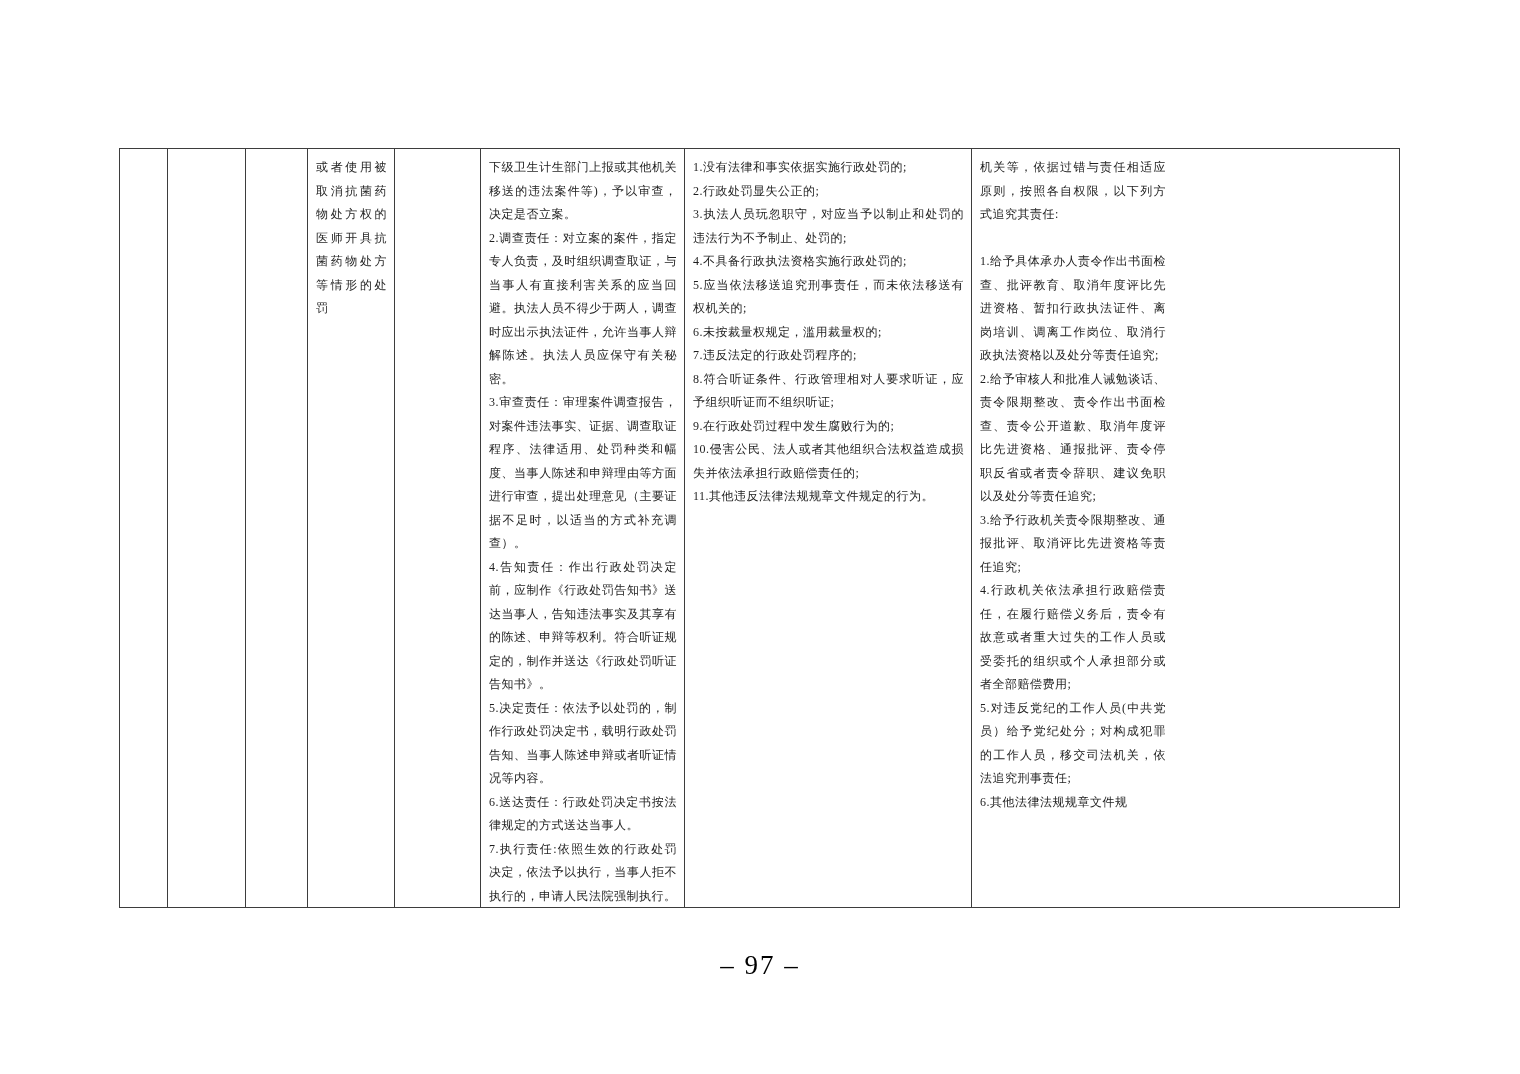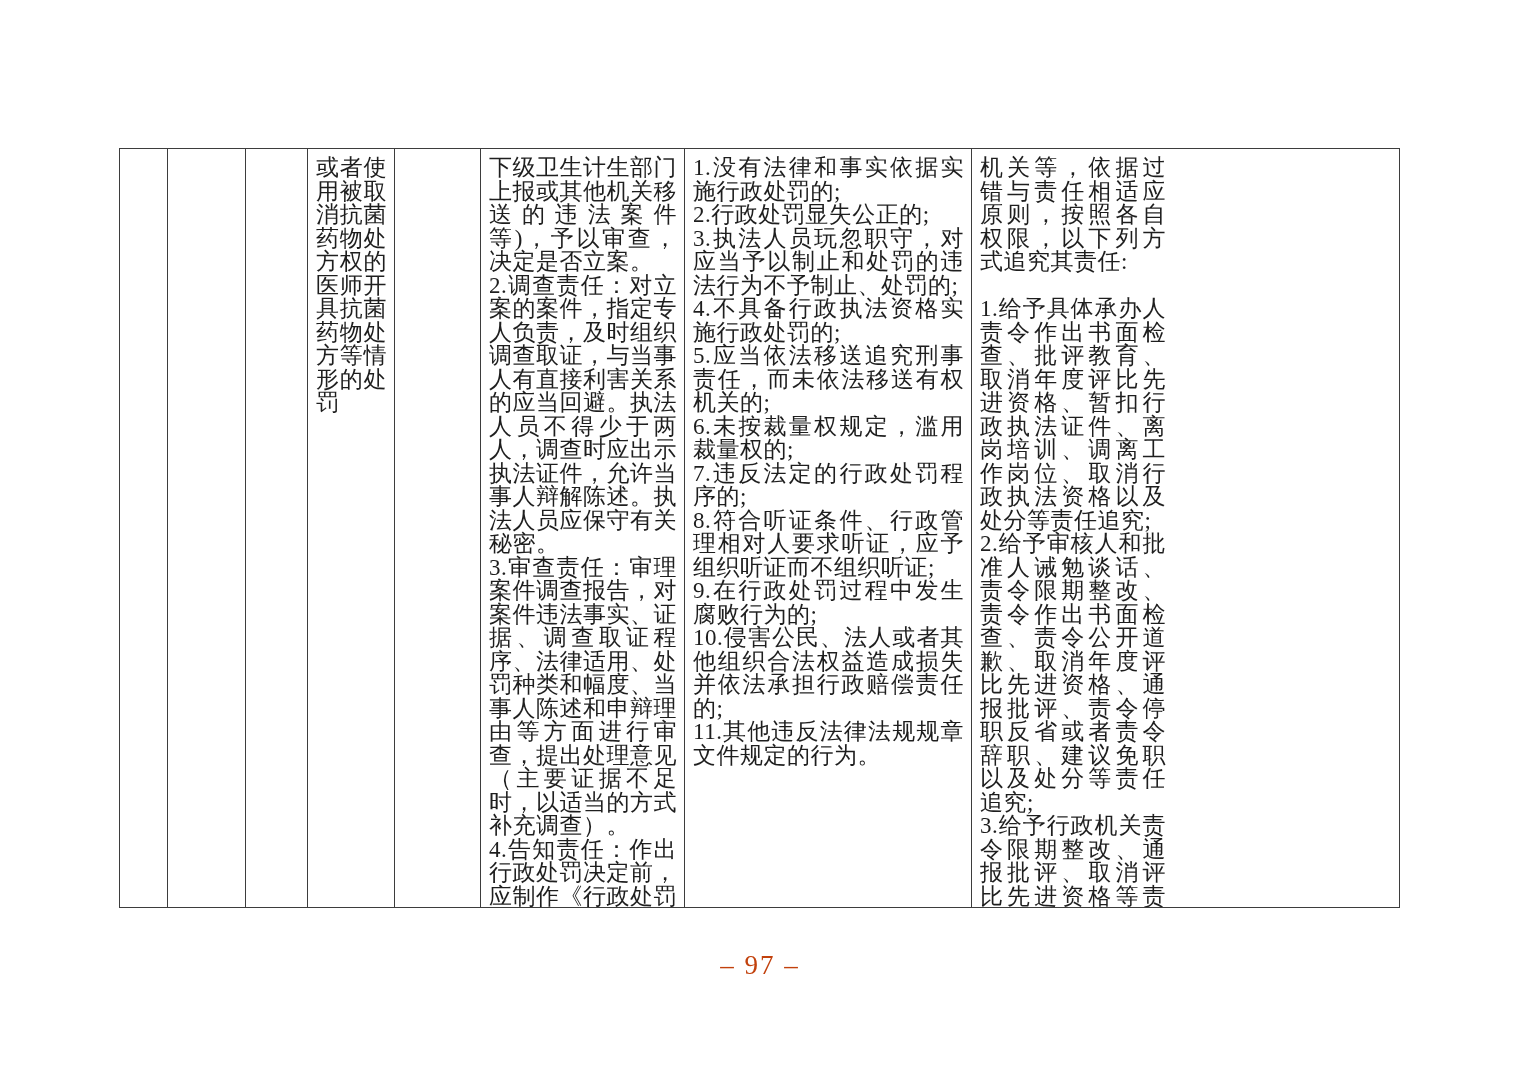--- a/index.html
+++ b/index.html
@@ -18,37 +18,37 @@
     box-sizing: border-box;
     border: 1px solid #3d3d3d;
     display: grid;
     grid-template-columns: 48px 78px 62px 87px 86px 204px 287px 201px 226px;
     background: #ffffff;
   }
   .cell {
     box-sizing: border-box;
     border-right: 1px solid #3d3d3d;
     padding: 7px 7px 6px 8px;
-    font-size: 23px;
+    font-size: 12px;
     line-height: 23.5px;
     text-align: justify;
     text-justify: inter-character;
     overflow: hidden;
     letter-spacing: 0.5px;
   }
   .cell:last-child { border-right: none; }
   .prewrap { white-space: pre-wrap; }
   .indent2 { text-indent: 2.1em; }
   .page-number {
     position: absolute;
     top: 950px; left: 50%;
     transform: translateX(-50%);
     font-size: 27px;
     letter-spacing: 2px;
-    color: #c2410c;
+    color: #000000;
     white-space: nowrap;
   }
 </style>
 </head>
 <body>
 
 <div class="doc-table">
   <div class="cell"></div>
   <div class="cell"></div>
   <div class="cell"></div>

